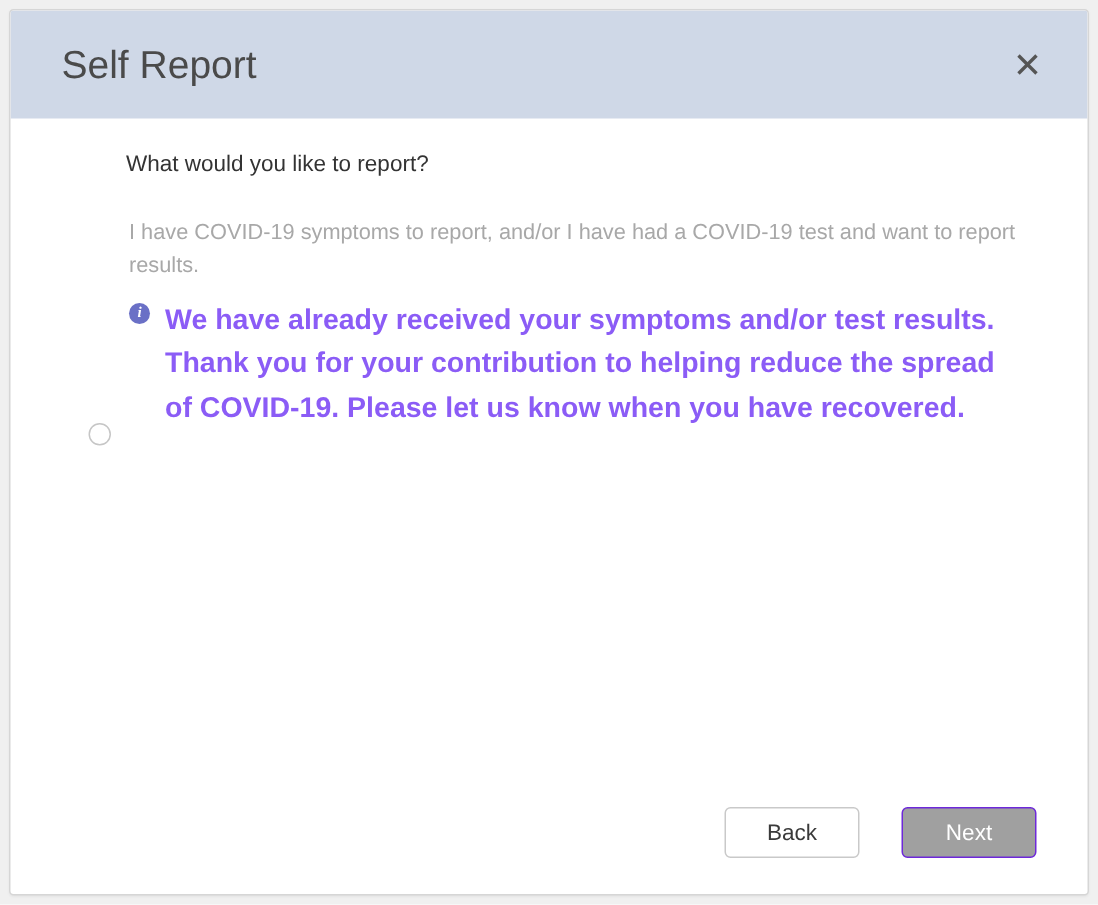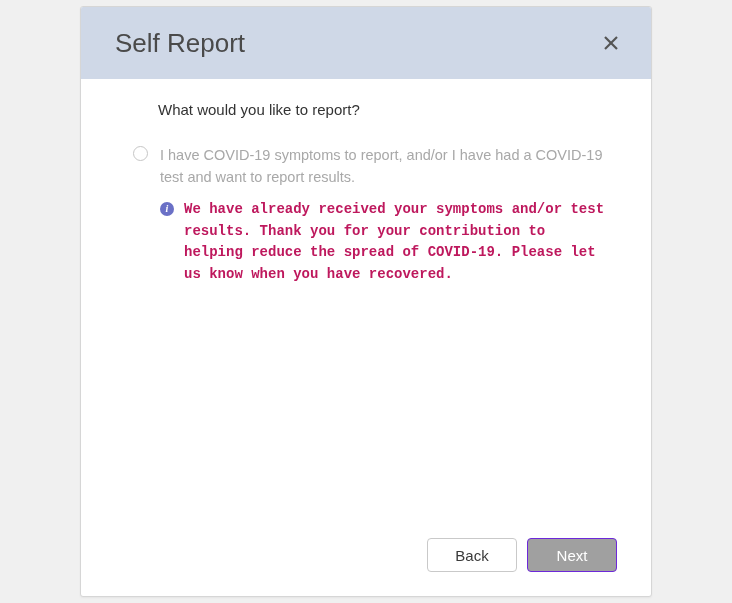--- a/index.html
+++ b/index.html
@@ -6,21 +6,21 @@
     body {
       font-family: -apple-system, BlinkMacSystemFont, "Segoe UI", Helvetica, Arial, sans-serif;
       background: #f0f0f0;
       width: 732px;
       height: 603px;
       display: flex;
       align-items: center;
       justify-content: center;
     }
     .dialog {
-      width: 572px;
+      width: 720px;
       height: 591px;
       background: #fff;
       border: 1px solid #d6d6d6;
       border-radius: 3px;
       box-shadow: 0 1px 2px rgba(0,0,0,0.05);
       display: flex;
       flex-direction: column;
       overflow: hidden;
     }
     .header {
@@ -51,21 +51,21 @@
       padding: 22px 40px 0 40px;
     }
     .prompt {
       font-size: 15px;
       color: #333;
       margin-bottom: 26px;
       margin-left: 37px;
     }
     .option {
       display: flex;
-      align-items: flex-start;
+      align-items: flex-end;
       margin-bottom: 10px;
       padding-left: 12px;
     }
     .radio {
       width: 15px;
       height: 15px;
       border: 1.5px solid #c6c6c6;
       border-radius: 50%;
       margin-top: 2px;
       margin-right: 12px;
@@ -99,32 +99,31 @@
       font-style: italic;
       font-family: Georgia, serif;
       display: flex;
       align-items: center;
       justify-content: center;
       margin-top: 3px;
       margin-right: 10px;
       flex-shrink: 0;
     }
     .info-text {
-      font-size: 14px;
+      font-size: 19px;
       font-weight: 600;
       line-height: 1.55;
-      color: #be185d;
+      color: #8b5cf6;
       flex: 1;
-      font-family: Liberation Mono, monospace;
     }
     .footer {
       padding: 18px 34px 24px;
       display: flex;
       justify-content: flex-end;
-      gap: 10px;
+      gap: 28px;
     }
     .btn {
       min-width: 90px;
       height: 34px;
       border-radius: 4px;
       font-size: 15px;
       display: flex;
       align-items: center;
       justify-content: center;
       cursor: pointer;

